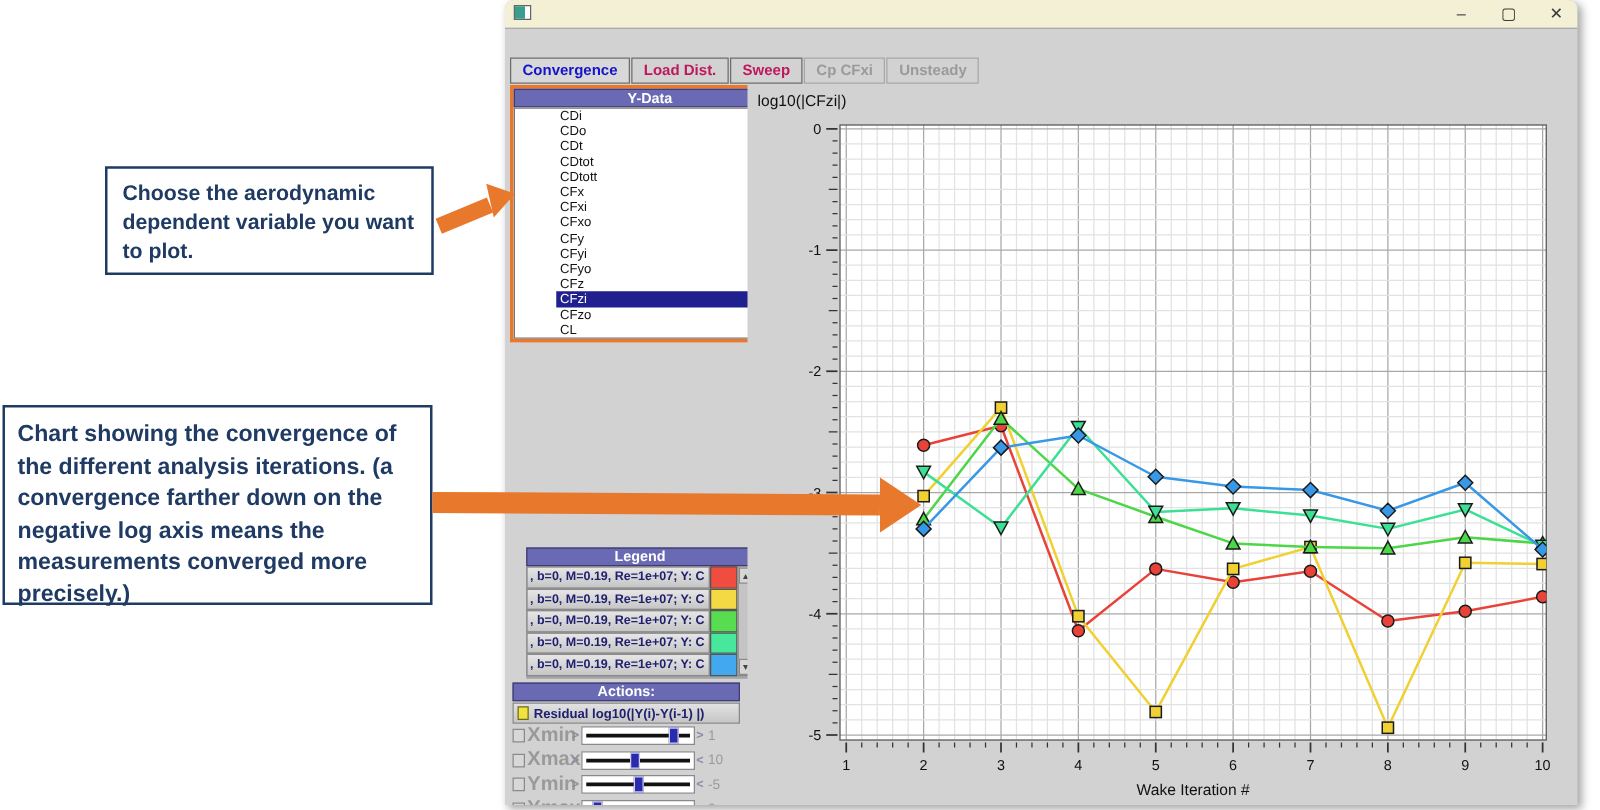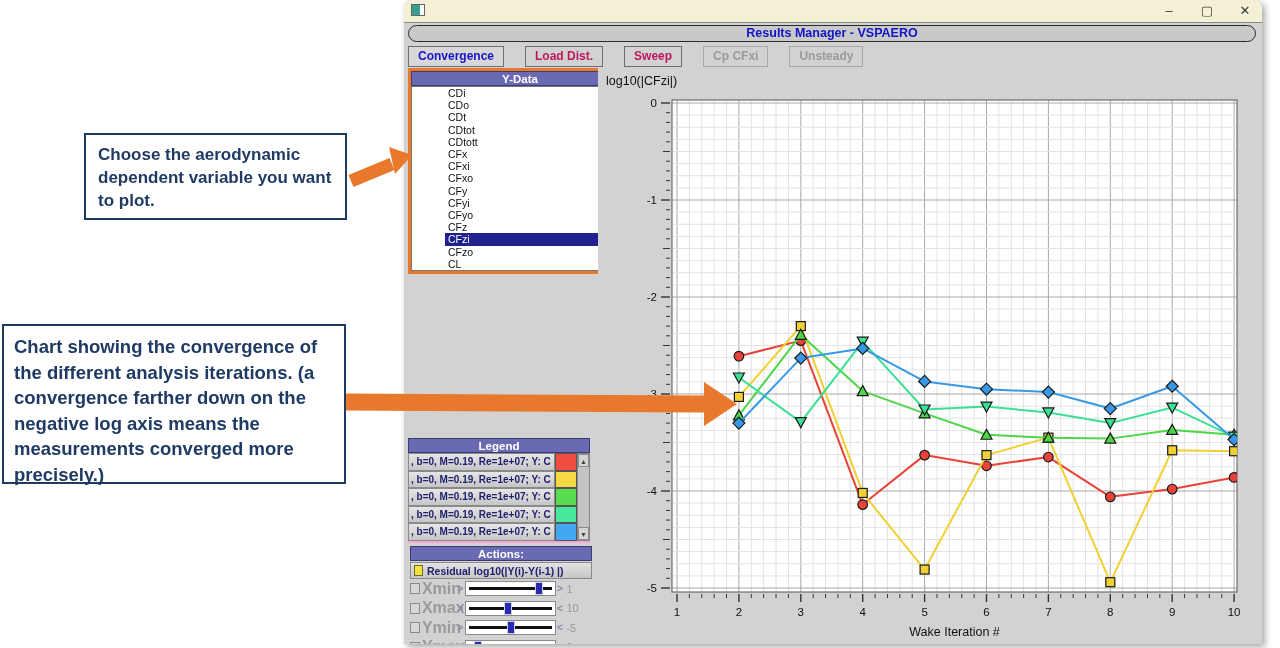--- a/index.html
+++ b/index.html
@@ -20,21 +20,21 @@
             border-bottom:1px solid #8a8a8a;border-radius:7px 7px 0 0;}
   .app-icon{position:absolute;left:7px;top:4px;width:14px;height:12px;background:#ffffff;
             border:1px solid #666;box-sizing:border-box;}
   .app-icon::after{content:"";position:absolute;left:0;top:0;width:8px;height:10px;background:#3a9e8e;}
   .win-controls{position:absolute;right:10px;top:0;height:22px;display:flex;gap:24px;align-items:center;
                 color:#3b3b3b;font-size:13px;}
   .win-controls .wc{width:14px;text-align:center;cursor:default;line-height:20px;}
   .header-bar{position:absolute;left:4px;top:25px;width:848px;height:17px;background:#c9c9c9;
               border:1px solid #2a2a2a;border-radius:9px;box-sizing:border-box;
               text-align:center;font-size:12.5px;font-weight:bold;color:#1414c8;line-height:15px;}
-  .tabs{position:absolute;left:4px;top:46px;height:21px;display:flex;gap:20px;}
+  .tabs{position:absolute;left:4px;top:46px;height:21px;display:flex;}
   .tab{border:1px solid #6e6e6e;background:#d2d2d2;font-size:12px;font-weight:bold;color:#be185d;
        padding:0 9px;line-height:19px;box-sizing:border-box;margin-right:1px;}
   .tab.active{color:#1414c8;background:#d8d8d8;}
   .tab.disabled{color:#9a9a9a;border-color:#a8a8a8;}
 
   
   .panel-header{background:#6a6ab4;color:#ffffff;font-weight:bold;font-size:11.5px;text-align:center;
                 border:1px solid #3c3c6e;line-height:14px;height:15px;box-sizing:border-box;}
   .ydata-wrap{position:absolute;left:4px;top:68px;width:224px;height:206px;border:3px solid #e8792c;
               box-sizing:border-box;background:#fff;}
@@ -46,21 +46,21 @@
              border-left:1px solid #888;box-sizing:border-box;}
   .sb-arrow{display:block;width:100%;height:14px;background:#d6d6d6;border:1px solid #8a8a8a;
             box-sizing:border-box;font-size:7px;color:#444;text-align:center;line-height:13px;}
   .sb-arrow.bottom{position:absolute;bottom:0;}
   .sb-thumb{position:absolute;left:0;top:14px;width:100%;height:96px;background:#dcdcdc;
             border:1px solid #8a8a8a;box-sizing:border-box;}
   .flow-box{position:absolute;left:6px;top:278px;width:182px;height:156px;background:#fff;
             border:1px solid #777;box-sizing:border-box;}
   .flow-item{font-size:10.5px;line-height:13.4px;padding-left:3px;background:#20208f;color:#fff;white-space:nowrap;}
 
-  .legend-box{position:absolute;left:4px;top:438px;width:182px;height:105px;background:#f9a8d4;}
+  .legend-box{position:absolute;left:17px;top:438px;width:182px;height:105px;background:#a3a3a3;}
   .legend-rows{position:absolute;left:0;top:15px;width:169px;}
   .legend-row{display:flex;height:17.6px;box-sizing:border-box;margin-bottom:0;}
   .legend-label{flex:1;background:linear-gradient(#e6e6e6,#c6c6c6);border:1px solid #8a8a8a;
                 box-sizing:border-box;font-size:10px;font-weight:bold;color:#20206e;
                 line-height:15px;padding-left:2px;white-space:nowrap;overflow:hidden;}
   .legend-color{width:22px;border:1px solid #555;box-sizing:border-box;}
   .legend-sb{position:absolute;right:0;top:15px;width:13px;height:88px;background:#c4c4c4;border:1px solid #888;box-sizing:border-box;}
 
   .actions-box{position:absolute;left:6px;top:546px;width:182px;height:98px;}
   .residual-btn{display:flex;align-items:center;height:17px;background:linear-gradient(#e2e2e2,#c6c6c6);
@@ -106,21 +106,20 @@
   <div class="win">
     <div class="titlebar">
       <span class="app-icon"></span>
       <div class="win-controls">
         <span class="wc">–</span>
         <span class="wc">▢</span>
         <span class="wc">✕</span>
       </div>
     </div>
 
-    <div class="header-bar">Results Manager - VSPAERO</div>
 
     <div class="tabs">
       <div class="tab active">Convergence</div>
       <div class="tab">Load Dist.</div>
       <div class="tab">Sweep</div>
       <div class="tab disabled">Cp CFxi</div>
       <div class="tab disabled">Unsteady</div>
     </div>
 
     <div class="ydata-wrap">

